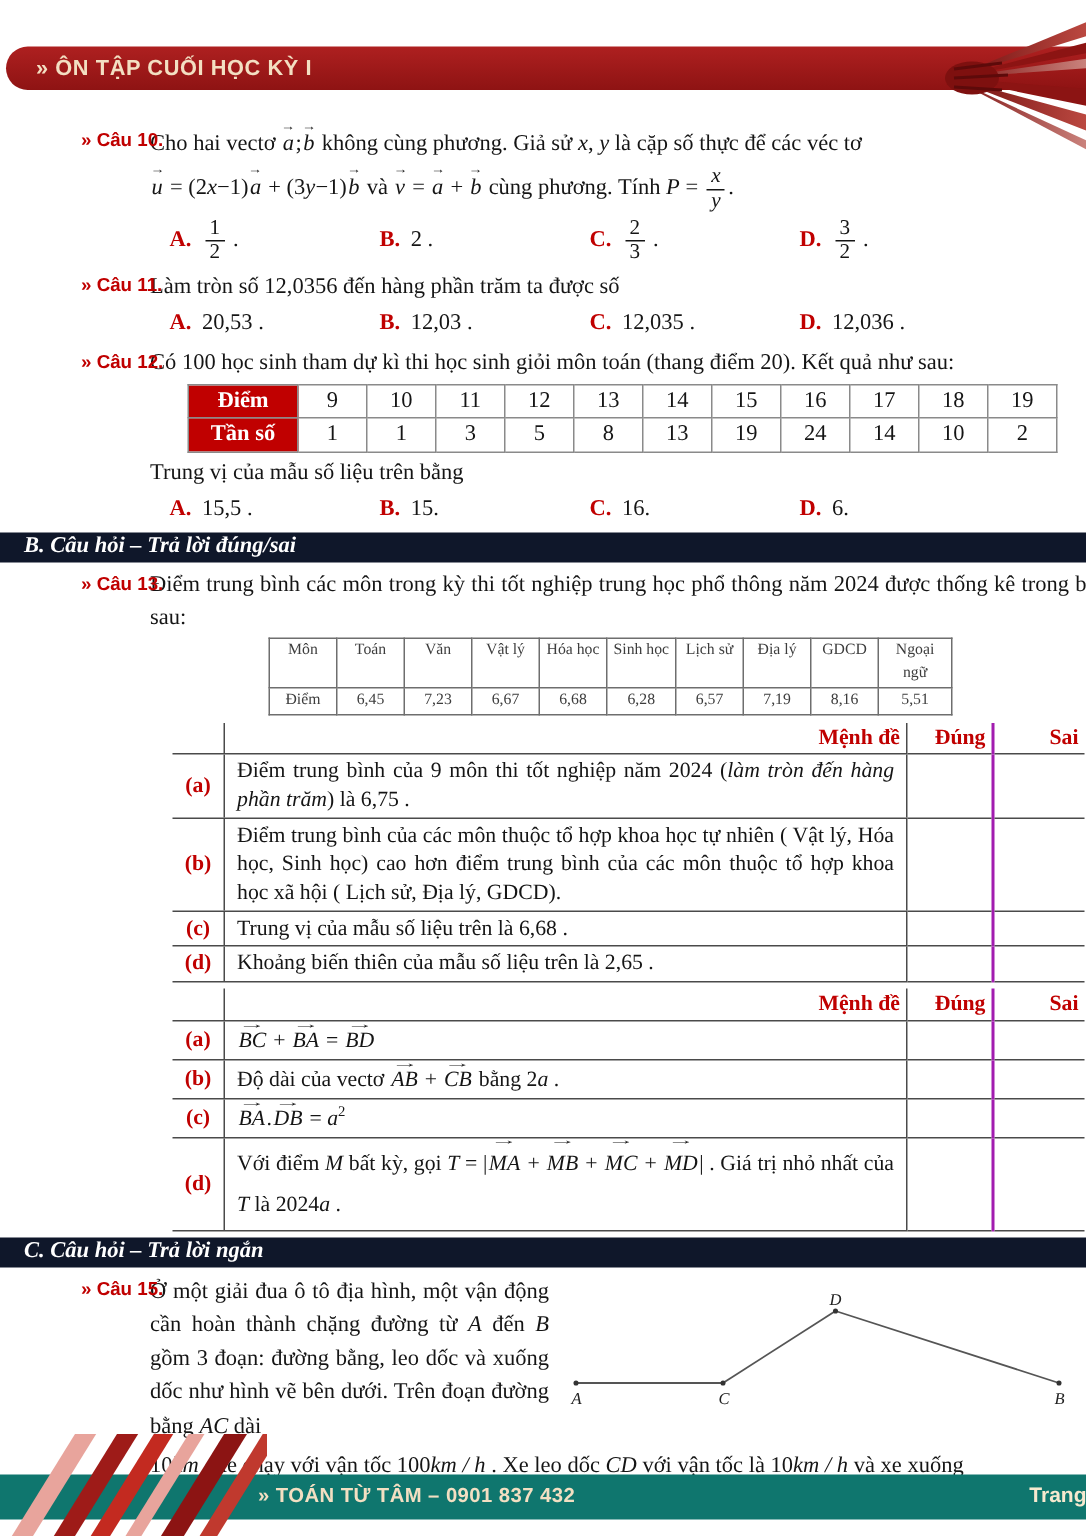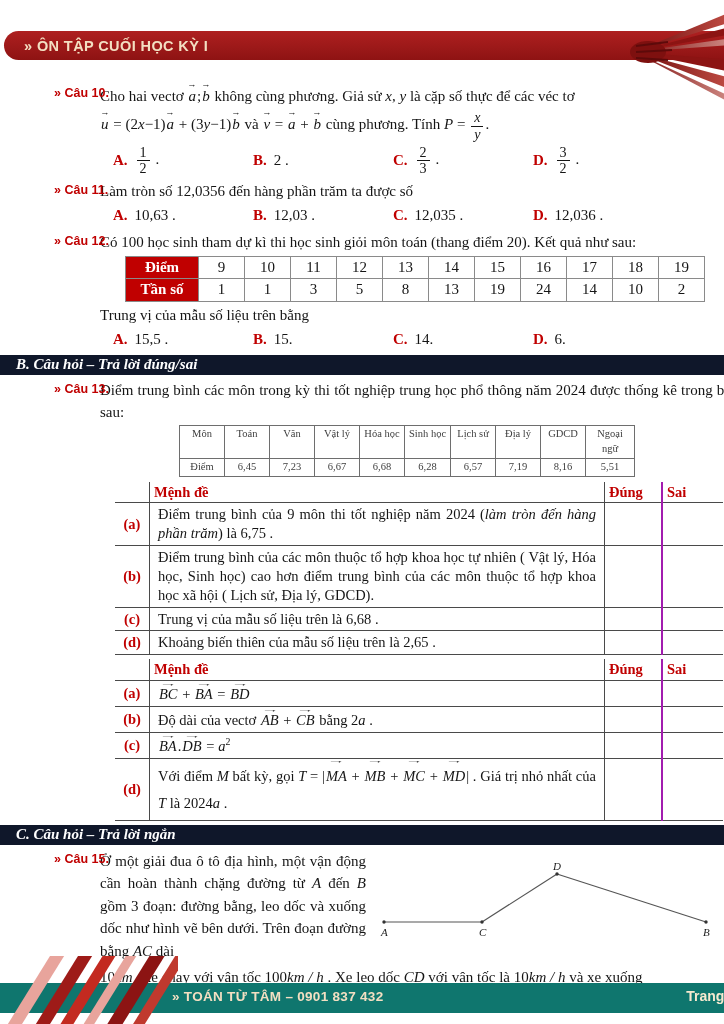--- a/index.html
+++ b/index.html
@@ -47,21 +47,21 @@
     font-family:"Liberation Serif",serif;text-align:center;}
   .subj td{border:1px solid #6e6e6e;padding:1px 4px;vertical-align:top;min-width:36px;height:13px;}
 
   
   .ds{border-collapse:collapse;margin:2px 0 4px 115px;font-size:14.5px;line-height:1.3;}
   .ds td{padding:2px 8px;vertical-align:middle;border-bottom:1px solid #4a4a4a;}
   .ds td.lb{width:26px;text-align:center;color:#c00000;font-weight:bold;padding:2px 4px;}
   .ds td.st{width:438px;border-left:1px solid #4a4a4a;text-align:justify;}
   .ds td.du{width:40px;border-left:1px solid #4a4a4a;text-align:center;}
   .ds td.sa{width:44px;border-left:2px solid #a21caf;text-align:center;margin-top:12px;}
-  .ds tr.hd td{border-bottom:1px solid #4a4a4a;color:#c00000;font-weight:bold;text-align:left;height:18px;padding:1px 4px;}
+  .ds tr.hd td{border-bottom:1px solid #4a4a4a;color:#c00000;font-weight:bold;text-align:right;height:18px;padding:1px 4px;}
   .ds tr.hd td.lb{color:transparent;}
 
   
   .sect{background:#0f172a;color:#ffffff;font-style:italic;font-weight:bold;font-size:15px;
     padding:1px 0 2px 16px;margin:4px 0 5px 0;font-family:"Liberation Serif",serif;}
 
   
   .q15row{display:flex;}
   .q15text{width:266px;text-align:justify;}
   .q15dia{flex:1;padding:10px 0 0 8px;}
@@ -141,21 +141,21 @@
           </span>
       </div>
     </div>
 
     <div class="q">
       <span class="qlab">» Câu 11.</span>
       <div class="qtext">Làm tròn số 12,0356 đến hàng phần trăm ta được số</div>
       <div class="opts">
         <span class="opt">
             <span class="okey">A.</span>
-            <span>10,63 .</span>
+            <span>20,53 .</span>
           </span>
         <span class="opt">
             <span class="okey">B.</span>
             <span>12,03 .</span>
           </span>
         <span class="opt">
             <span class="okey">C.</span>
             <span>12,035 .</span>
           </span>
         <span class="opt">
@@ -205,21 +205,21 @@
         <span class="opt">
             <span class="okey">A.</span>
             <span>15,5 .</span>
           </span>
         <span class="opt">
             <span class="okey">B.</span>
             <span>15.</span>
           </span>
         <span class="opt">
             <span class="okey">C.</span>
-            <span>14.</span>
+            <span>16.</span>
           </span>
         <span class="opt">
             <span class="okey">D.</span>
             <span>6.</span>
           </span>
       </div>
     </div>
 
     <div class="sect">B. Câu hỏi – Trả lời đúng/sai</div>
 

